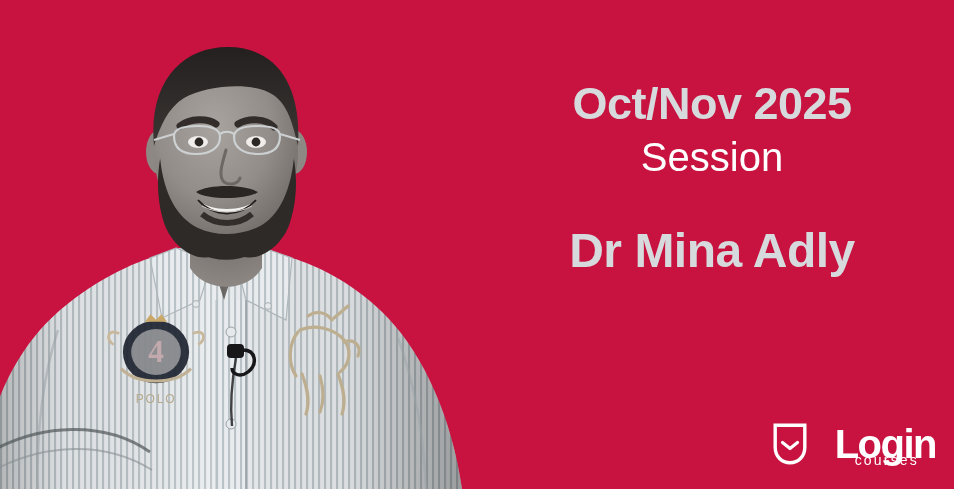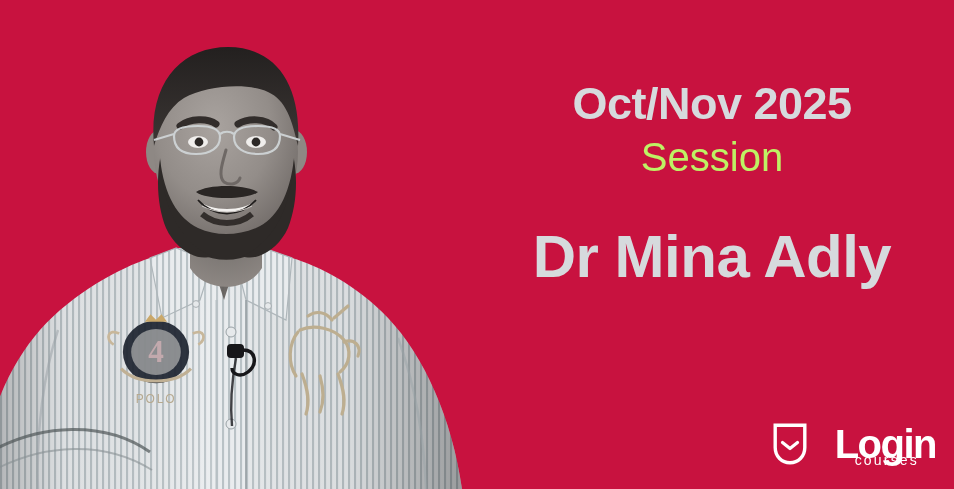--- a/index.html
+++ b/index.html
@@ -52,31 +52,31 @@
   }
   .txt-session-label {
     position: absolute;
     top: 110px;
     left: 0;
     width: 484px;
     text-align: center;
     font-size: 40px;
     font-weight: 300;
     letter-spacing: 0px;
-    color: #bef264;
+    color: #ffffff;
     line-height: 1.15;
     white-space: nowrap;
   }
   .txt-instructor-name {
     position: absolute;
     top: 203px;
     left: 0;
     width: 484px;
     text-align: center;
-    font-size: 60px;
+    font-size: 48px;
     font-weight: bold;
     letter-spacing: -0.5px;
     color: #d6dadd;
     line-height: 1;
     white-space: nowrap;
   }
   .txt-subject {
     position: absolute;
     top: 273px;
     left: 0;

